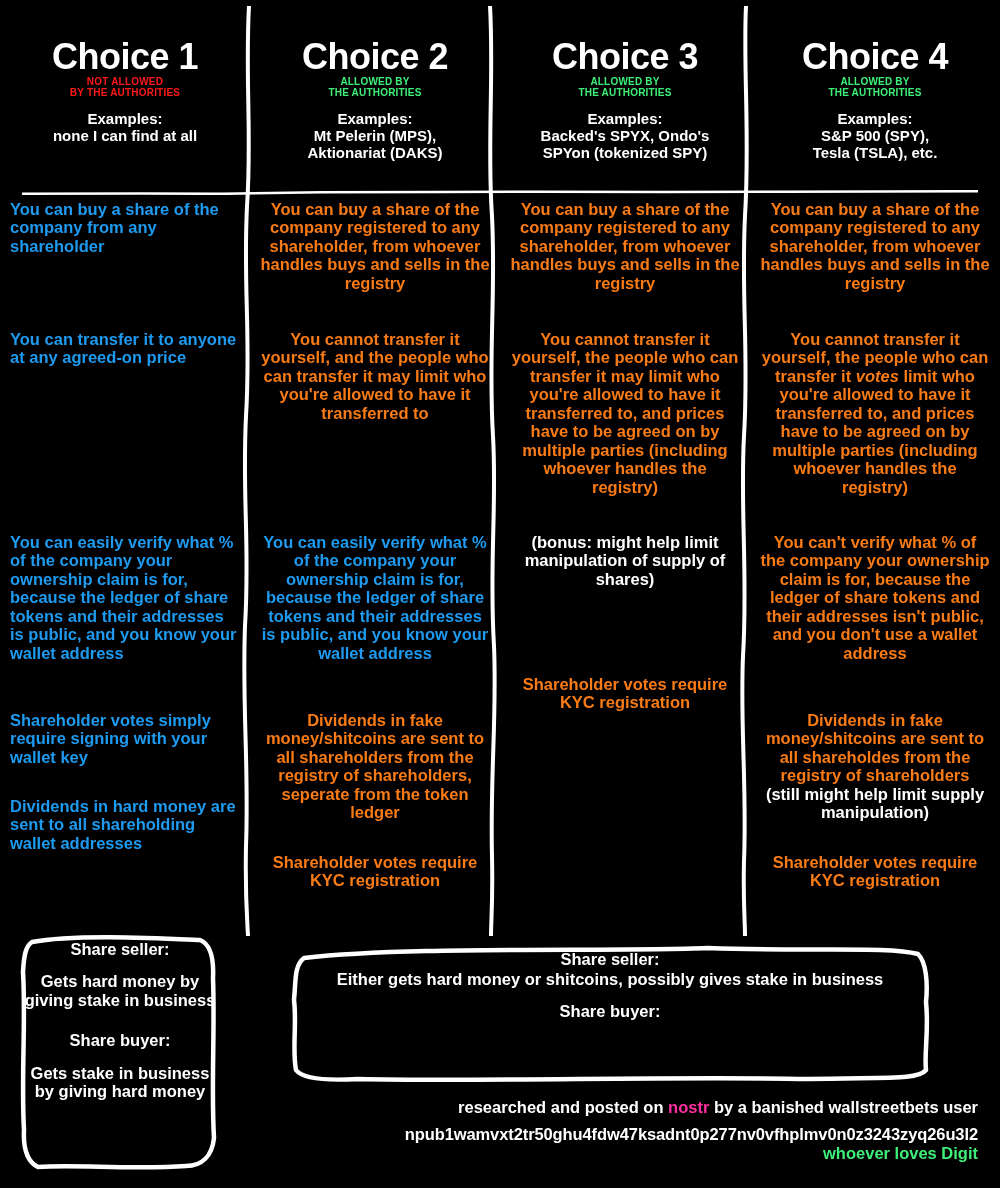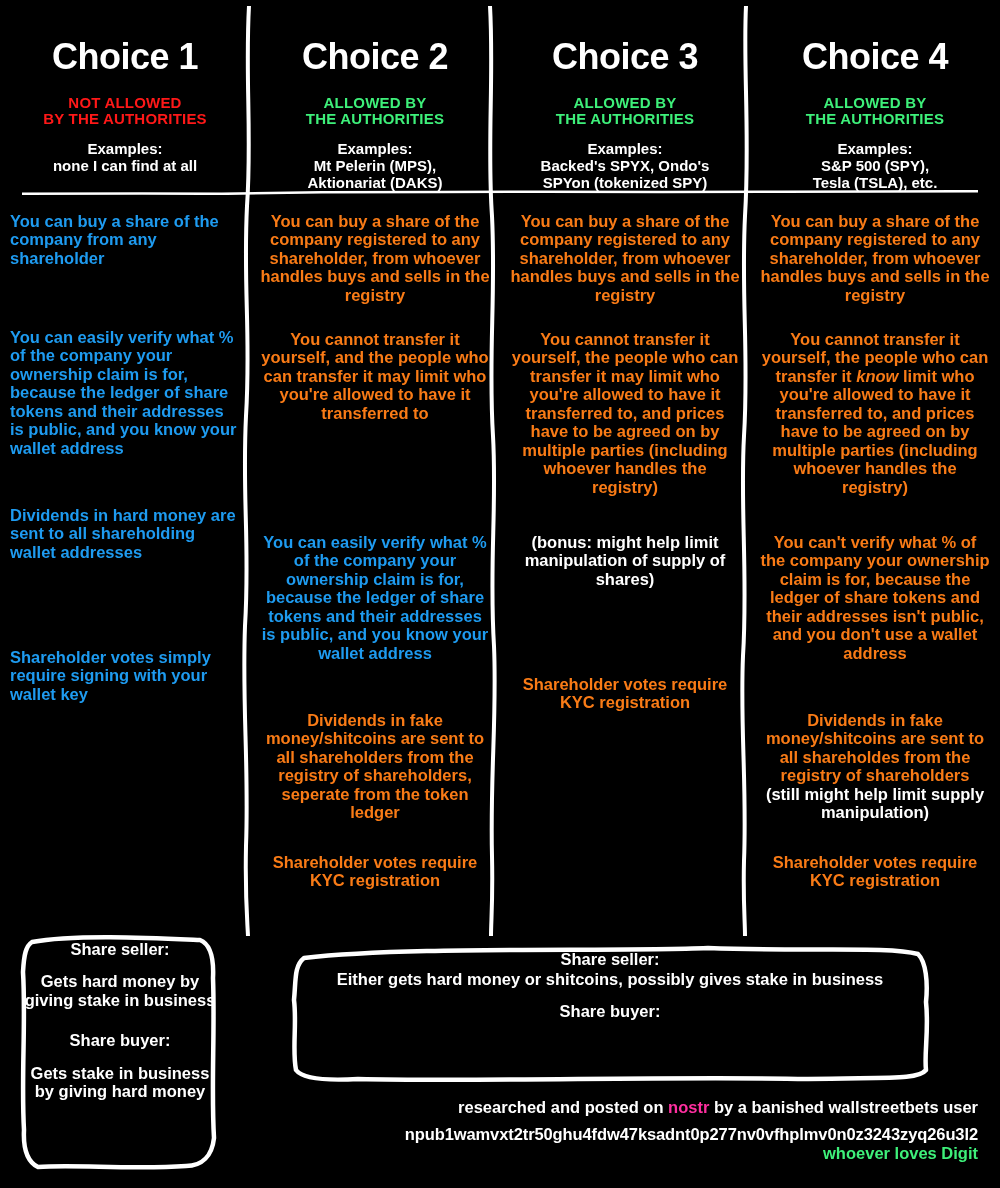--- a/index.html
+++ b/index.html
@@ -11,21 +11,21 @@
   }
   #root { position:relative; width:1000px; height:1188px; background:#000; }
 
   
   .header-row { position:absolute; top:0; left:0; width:1000px; height:188px; display:flex; }
   .hdr-col { position:relative; width:250px; text-align:center; padding:0 6px; }
   .hdr-title {
     font-size:36px; font-weight:bold; color:#ffffff;
     letter-spacing:-0.5px; margin-top:38px; line-height:1.05;
   }
-  .hdr-sub { font-size:15px; font-weight:bold; line-height:1.1; margin-top:19px; letter-spacing:0.2px;}
+  .hdr-sub { font-size:10px; font-weight:bold; line-height:1.1; margin-top:0; letter-spacing:0.2px;}
   .hdr-sub.red { color:#ff1818; }
   .hdr-sub.green { color:#3ef07a; }
   .hdr-examples { font-size:15px; font-weight:bold; color:#ffffff; line-height:1.15; margin-top:12px; }
 
   
   .hrule { position:absolute; left:22px; top:190px; width:956px; height:5px; }
 
   
   .vdiv { position:absolute; top:6px; width:26px; height:930px; pointer-events:none; }
   .vdiv.c1 { left:236px; }
@@ -36,21 +36,21 @@
   .body-grid { position:absolute; top:196px; left:0; width:1000px; height:740px; display:flex; }
   .col { width:250px; padding:0 10px; }
   .cell { margin-bottom:0; }
   .cell p { font-weight:bold; line-height:1.12; font-size:16.5px; }
   .col1 .cell p { text-align:left; }
   .col2 .cell p, .col3 .cell p, .col4 .cell p { text-align:center; }
   .blue { color:#1e9bf0; }
   .orange { color:#f97b16; }
   .yellow { color:#f5f514; }
   .white { color:#ffffff; }
-  .row-a { height:126px; padding-top:16px; }
+  .row-a { height:126px; padding-top:4px; }
   .row-b { height:205px; padding-top:8px; }
   .row-c { height:178px; padding-top:6px; }
   .row-d { height:142px; padding-top:6px; }
   .row-e { height:86px; padding-top:6px; }
   em { font-style:italic; }
 
   
   .box { position:absolute; }
   .box .inner { position:relative; z-index:2; }
   .box svg { position:absolute; left:0; top:0; z-index:1; }
@@ -134,28 +134,31 @@
   <svg class="vdiv c3" viewBox="0 0 26 930" preserveAspectRatio="none">
     <path d="M13,0 C10,60 17,130 12,210 C8,290 16,350 11,430 C7,500 15,570 10,650 C7,720 14,780 11,855 C10,895 12,915 12,930" stroke="#ffffff" stroke-width="4" fill="none" stroke-linecap="round"></path>
   </svg>
 
   <div class="body-grid">
 
     <div class="col col1">
       <div class="cell row-a">
         <p class="blue">You can buy a share of the company from any shareholder</p>
       </div>
+      <div class="cell row-b">
+        <p class="blue">You can transfer it to anyone at any agreed-on price</p>
+      </div>
       <div class="cell row-c">
         <p class="blue">You can easily verify what % of the company your ownership claim is for, because the ledger of share tokens and their addresses is public, and you know your wallet address</p>
       </div>
+      <div class="cell row-e">
+        <p class="blue">Shareholder votes simply require signing with your wallet key</p>
+      </div>
       <div class="cell row-d">
         <p class="blue">Dividends in hard money are sent to all shareholding wallet addresses</p>
-      </div>
-      <div class="cell row-e">
-        <p class="blue">Shareholder votes simply require signing with your wallet key</p>
       </div>
     </div>
 
     <div class="col col2">
       <div class="cell row-a">
         <p class="orange">You can buy a share of the company registered to any shareholder, from whoever handles buys and sells in the registry</p>
       </div>
       <div class="cell row-b">
         <p class="orange">You cannot transfer it yourself, and the people who can transfer it may limit who you're allowed to have it transferred to</p>
       </div>
@@ -183,21 +186,21 @@
       <div class="cell row-e">
         <p class="orange">Shareholder votes require KYC registration</p>
       </div>
     </div>
 
     <div class="col col4">
       <div class="cell row-a">
         <p class="orange">You can buy a share of the company registered to any shareholder, from whoever handles buys and sells in the registry</p>
       </div>
       <div class="cell row-b">
-        <p class="orange"><span>You cannot transfer it yourself, the people who can transfer it </span><em>know</em><span> limit who you're allowed to have it transferred to, and prices have to be agreed on by multiple parties (including whoever handles the registry)</span></p>
+        <p class="orange"><span>You cannot transfer it yourself, the people who can transfer it </span><em>votes</em><span> limit who you're allowed to have it transferred to, and prices have to be agreed on by multiple parties (including whoever handles the registry)</span></p>
       </div>
       <div class="cell row-c">
         <p class="orange">You can't verify what % of the company your ownership claim is for, because the ledger of share tokens and their addresses isn't public, and you don't use a wallet address</p>
       </div>
       <div class="cell row-d">
         <p class="orange">Dividends in fake money/shitcoins are sent to all shareholdes from the registry of shareholders</p>
         <p class="white">(still might help limit supply manipulation)</p>
       </div>
       <div class="cell row-e">
         <p class="orange">Shareholder votes require KYC registration</p>

